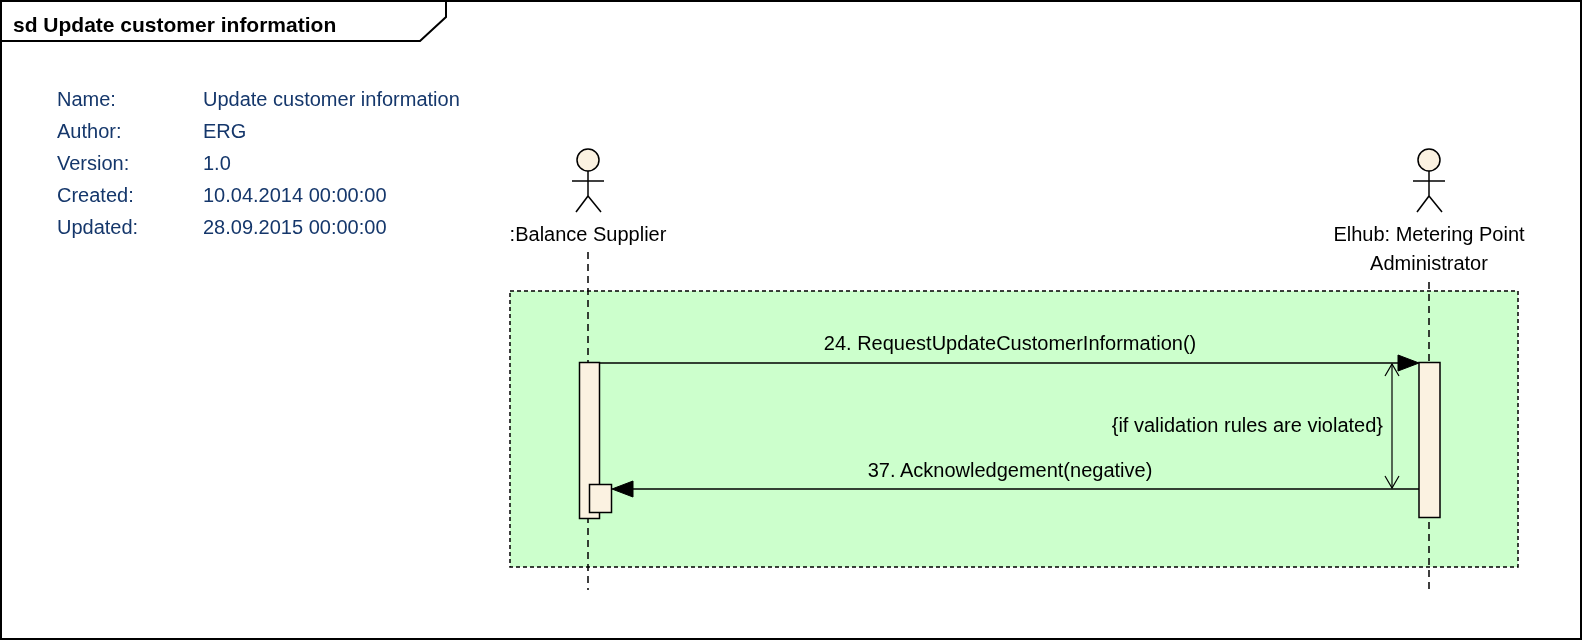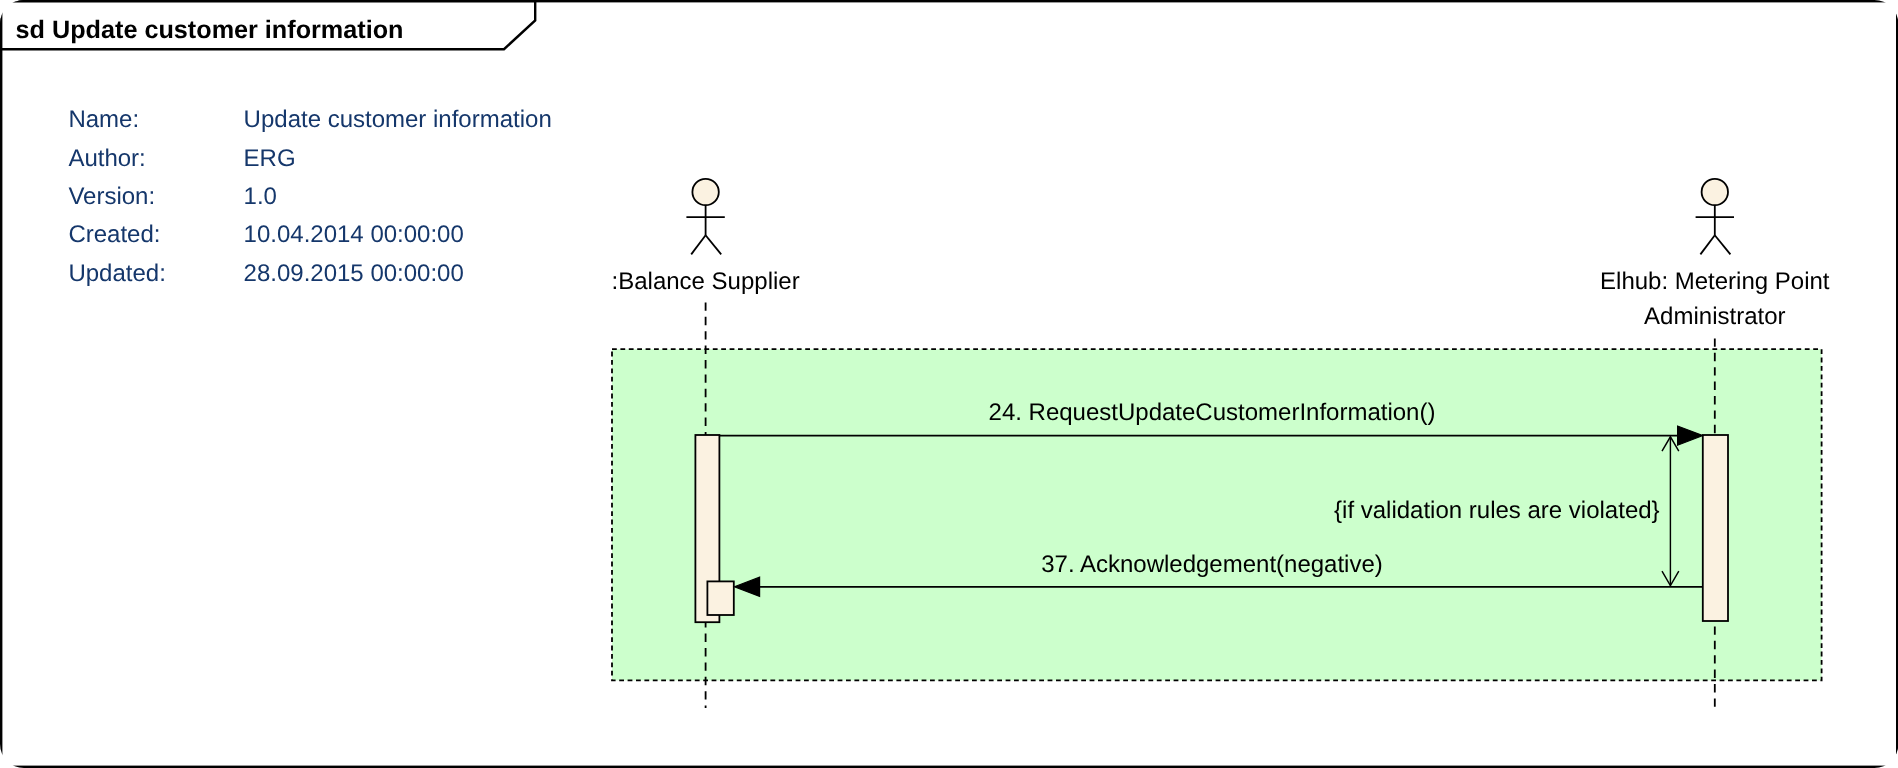--- a/index.html
+++ b/index.html
@@ -1,16 +1,16 @@
 <!DOCTYPE html>
 <html><head>
 <meta charset="utf-8">
 <style>
   html,body { margin:0; padding:0; background:#ffffff; }
-  .stage { position:relative; width:1582px; height:640px; background:#ffffff; overflow:hidden;border-radius:20px; }
+  .stage { position:relative; width:1582px; height:640px; background:#ffffff; overflow:hidden; }
   svg { position:absolute; left:0; top:0; }
   text { font-family:"Liberation Sans","DejaVu Sans",sans-serif; }
   .frame-title { font-size:21px; font-weight:bold; fill:#000000; }
   .meta-text { font-size:20px; }
   .black-text { font-size:20px; fill:#000000; }
 </style>
 </head>
 <body>
 
 <div class="stage">

